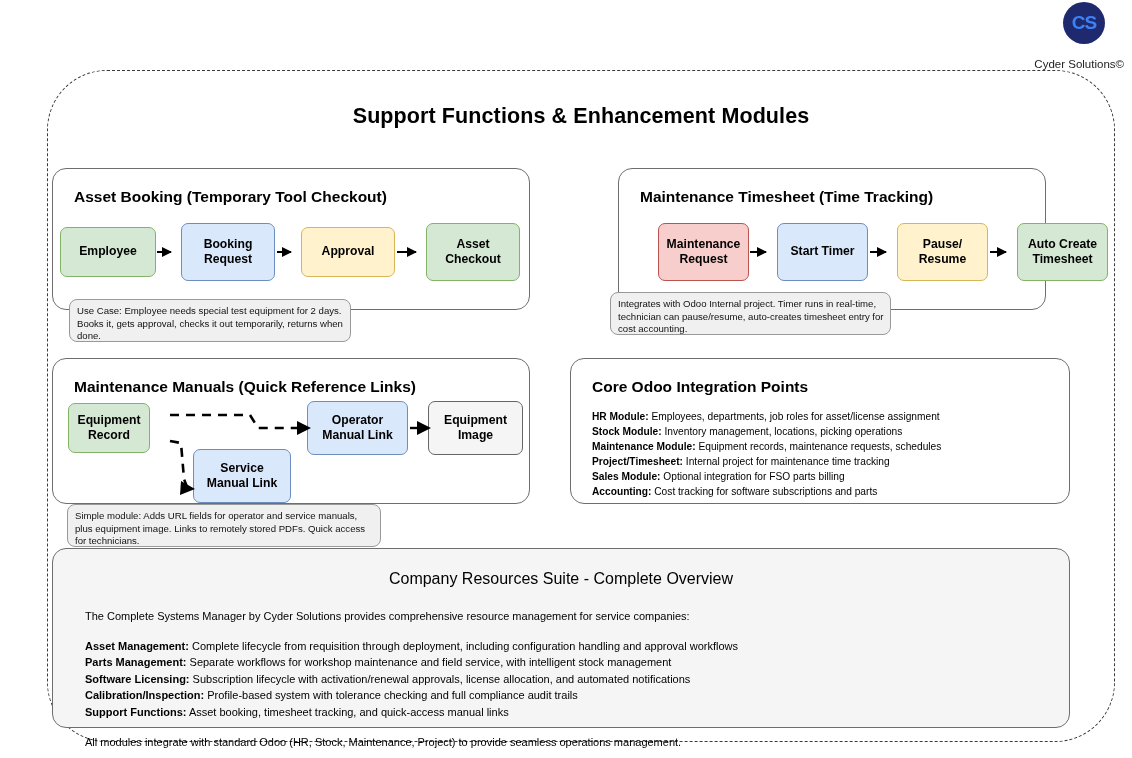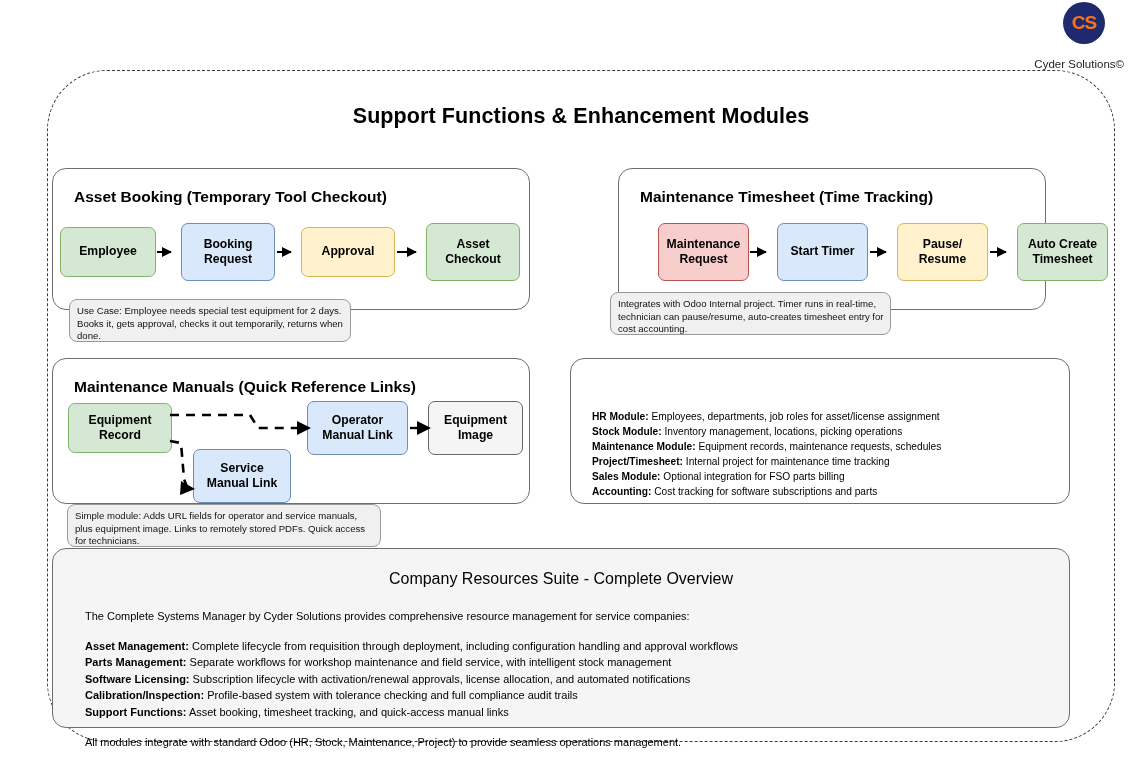--- a/index.html
+++ b/index.html
@@ -12,21 +12,21 @@
     position: relative;
     overflow: hidden;
   }
 
   
   .brand-logo {
     position: absolute; left: 1063px; top: 2px;
     width: 42px; height: 42px; border-radius: 50%;
     background: #1f2a6e;
     display: flex; align-items: center; justify-content: center;
-    color: #f97316; font-weight: bold; font-size: 19px; letter-spacing: -1px;
+    color: #3b82f6; font-weight: bold; font-size: 19px; letter-spacing: -1px;
   }
   .brand-text {
     position: absolute; right: 8px; top: 58px;
     font-size: 11.5px; color: #222;
     white-space: nowrap;
   }
 
   
   .outer {
     position: absolute; left: 47px; top: 70px;
@@ -165,21 +165,21 @@
   <div class="arrow" style="left:131px; top:82px; width:16px;"></div>
   <div class="arrow" style="left:251px; top:82px; width:16px;"></div>
   <div class="arrow" style="left:371px; top:82px; width:16px;"></div>
 </div>
 
 <div class="note" style="left:610px; top:292px; width:281px; height:43px;">Integrates with Odoo Internal project. Timer runs in real-time, technician can pause/resume, auto-creates timesheet entry for cost accounting.</div>
 
 <div class="panel" id="panel-manuals">
   <div class="panel-title">Maintenance Manuals (Quick Reference Links)</div>
 
-  <div class="node green" style="left:15px;  top:44px; width:104px; height:50px;">Equipment Record</div>
+  <div class="node green" style="left:15px;  top:44px; width:82px; height:50px;">Equipment Record</div>
   <div class="node blue" style="left:254px; top:42px; width:101px; height:54px;">Operator Manual Link</div>
   <div class="node blue" style="left:140px; top:90px; width:98px; height:54px;">Service Manual Link</div>
   <div class="node grey" style="left:375px; top:42px; width:95px; height:54px;">Equipment Image</div>
 
   <svg class="edge-layer" width="478" height="146">
     <g stroke="#000" stroke-width="2.6" fill="none" stroke-dasharray="9,7">
       <path d="M117,56 L197,56 L205,69 L244,69"></path>
       <path d="M117,82 L128,84 L131,120 L134,128"></path>
     </g>
     <polygon points="244,62 258,69 244,76" fill="#000" stroke="none"></polygon>
@@ -187,20 +187,21 @@
     <g stroke="#000" stroke-width="2.4" fill="none" stroke-dasharray="7,6">
       <path d="M357,69 L364,69"></path>
     </g>
     <polygon points="364,62 378,69 364,76" fill="#000" stroke="none"></polygon>
   </svg>
 </div>
 
 <div class="note" style="left:67px; top:504px; width:314px; height:43px;">Simple module: Adds URL fields for operator and service manuals, plus equipment image. Links to remotely stored PDFs. Quick access for technicians.</div>
 
 <div class="panel" id="panel-core">
+  <div class="panel-title">Core Odoo Integration Points</div>
   <div class="core-list">
     <div>
       <span class="k">HR Module:</span>
       <span>Employees, departments, job roles for asset/license assignment</span>
     </div>
     <div>
       <span class="k">Stock Module:</span>
       <span>Inventory management, locations, picking operations</span>
     </div>
     <div>

